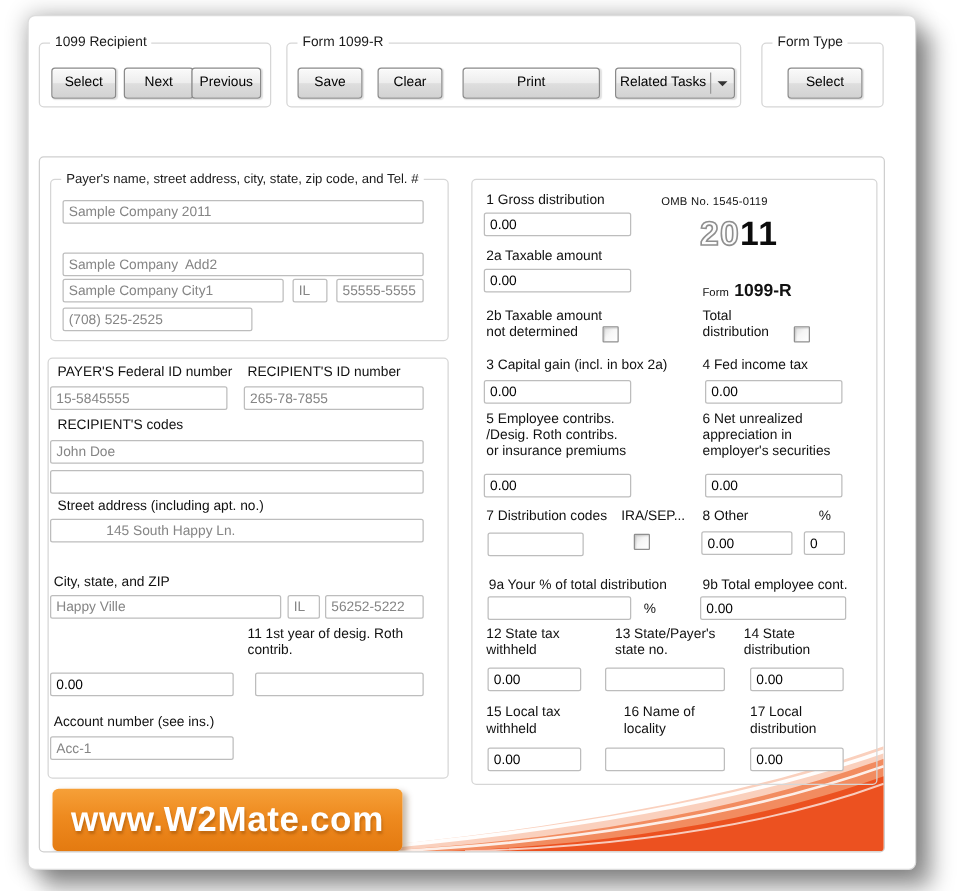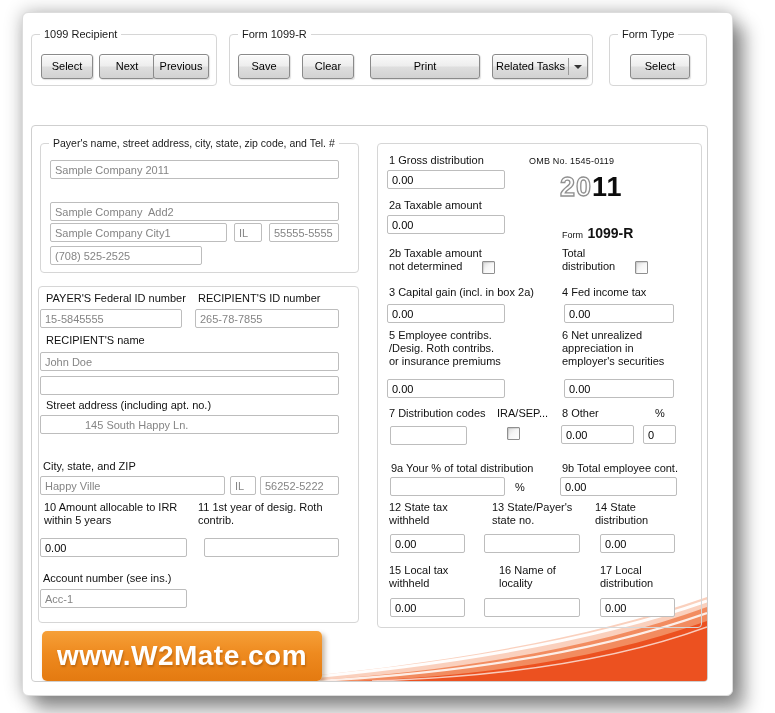--- a/index.html
+++ b/index.html
@@ -98,31 +98,29 @@
     <input class="inp gray" style="left: 18px; top: 97px; width: 177px;" readonly="" value="Sample Company City1">
     <input class="inp gray" style="left: 202px; top: 97px; width: 28px;" readonly="" value="IL">
     <input class="inp gray" style="left: 237px; top: 97px; width: 70px;" readonly="" value="55555-5555">
     <input class="inp gray" style="left: 18px; top: 120px; width: 152px;" readonly="" value="(708) 525-2525">
 
     <div class="gbox" style="left:6px;top:160px;width:321px;height:337px;"></div>
     <span class="lbl" style="left:14px;top:166px;">PAYER'S Federal ID number</span>
     <span class="lbl" style="left:166px;top:166px;">RECIPIENT'S ID number</span>
     <input class="inp gray" style="left: 8px; top: 183px; width: 142px;" readonly="" value="15-5845555">
     <input class="inp gray" style="left: 163px; top: 183px; width: 144px;" readonly="" value="265-78-7855">
-    <span class="lbl" style="left:14px;top:208px;">RECIPIENT'S name</span>
+    <span class="lbl" style="left:14px;top:208px;">RECIPIENT'S codes</span>
     <input class="inp gray" style="left: 8px; top: 226px; width: 299px;" readonly="" value="John Doe">
     <input class="inp gray" style="left: 8px; top: 250px; width: 299px;" readonly="">
     <span class="lbl" style="left:14px;top:273px;">Street address (including apt. no.)</span>
     <input class="inp gray" style="left: 8px; top: 289px; width: 299px; padding-left: 44px;" readonly="" value="145 South Happy Ln.">
     <span class="lbl" style="left:11px;top:334px;">City, state, and ZIP</span>
     <input class="inp gray" style="left: 8px; top: 350px; width: 185px;" readonly="" value="Happy Ville">
     <input class="inp gray" style="left: 198px; top: 350px; width: 26px;" readonly="" value="IL">
     <input class="inp gray" style="left: 228px; top: 350px; width: 79px;" readonly="" value="56252-5222">
-    <span class="lbl" style="left:12px;top:375px;width:152px;">10 Amount allocable to IRR
-within 5 years</span>
     <span class="lbl" style="left:166px;top:375px;width:145px;">11 1st year of desig. Roth
 contrib.</span>
     <input class="inp" style="left: 8px; top: 412px; width: 147px;" readonly="" value="0.00">
     <input class="inp gray" style="left: 172px; top: 412px; width: 135px;" readonly="">
     <span class="lbl" style="left:11px;top:446px;">Account number (see ins.)</span>
     <input class="inp gray" style="left: 8px; top: 463px; width: 147px;" readonly="" value="Acc-1">
 
     <div class="gbox rightborder" style="left:345px;top:17px;width:325px;height:485px;"></div>
 
     <span class="lbl" style="left:357px;top:28px;">1 Gross distribution</span>

